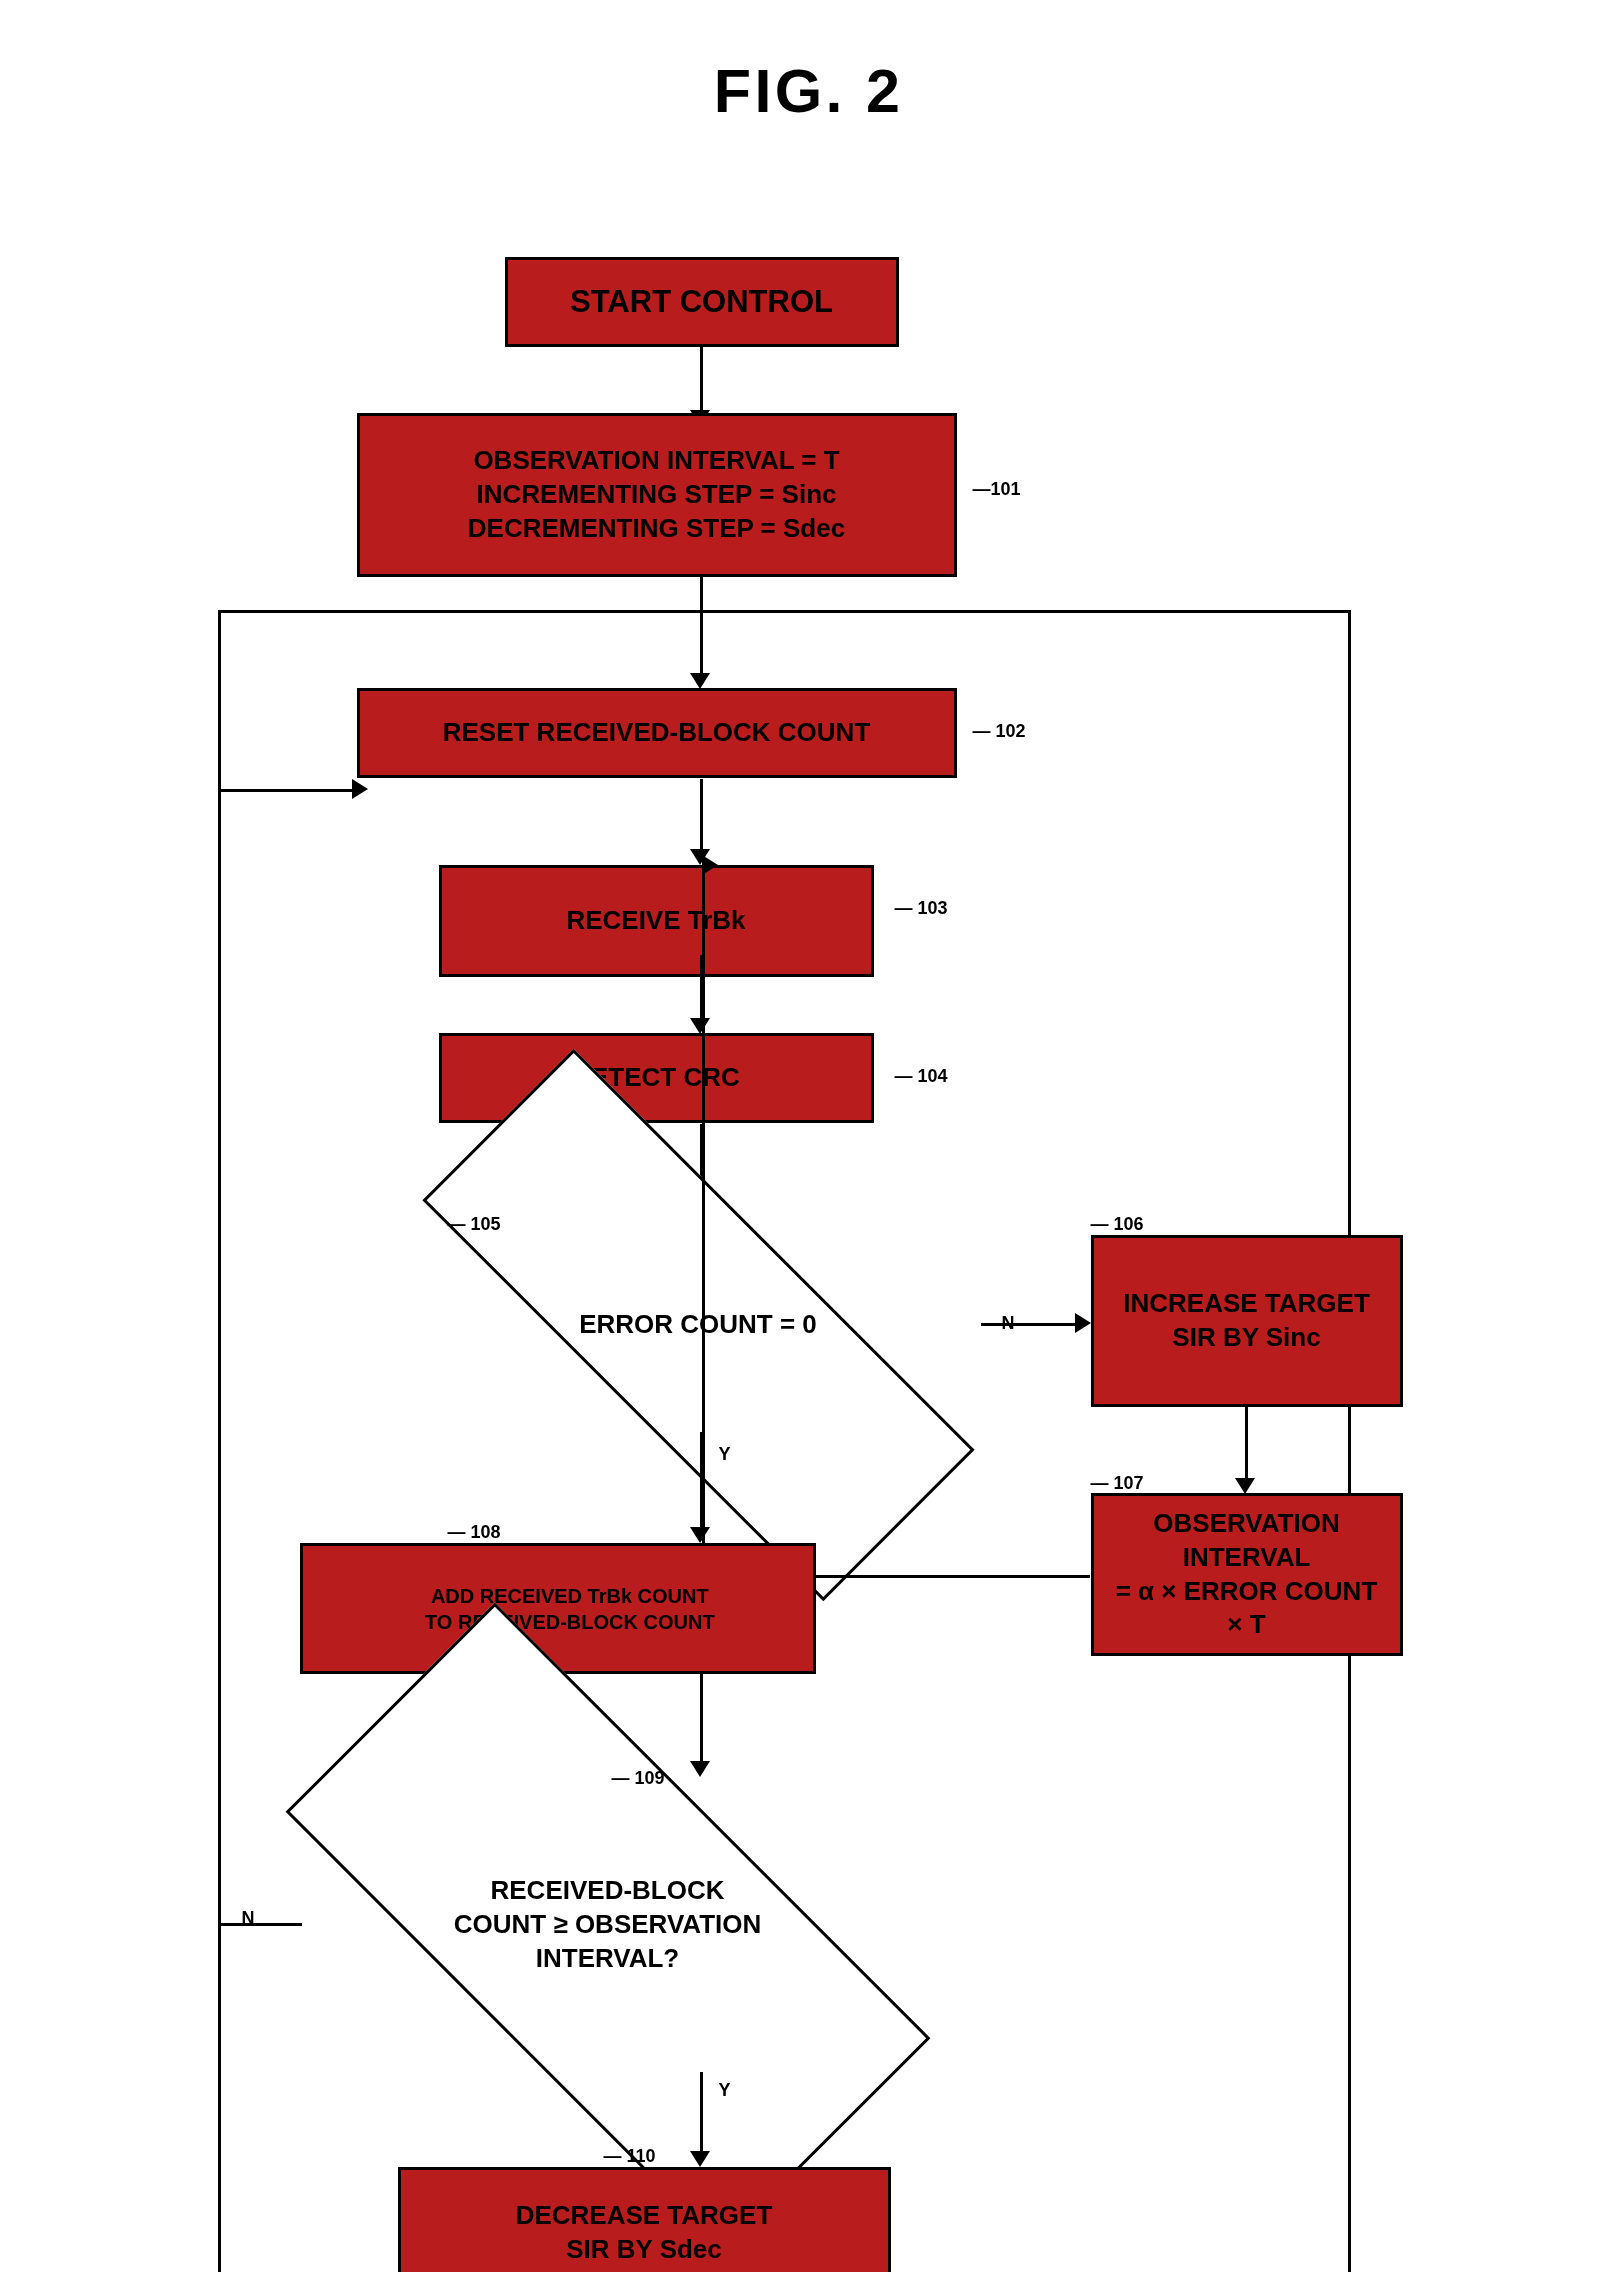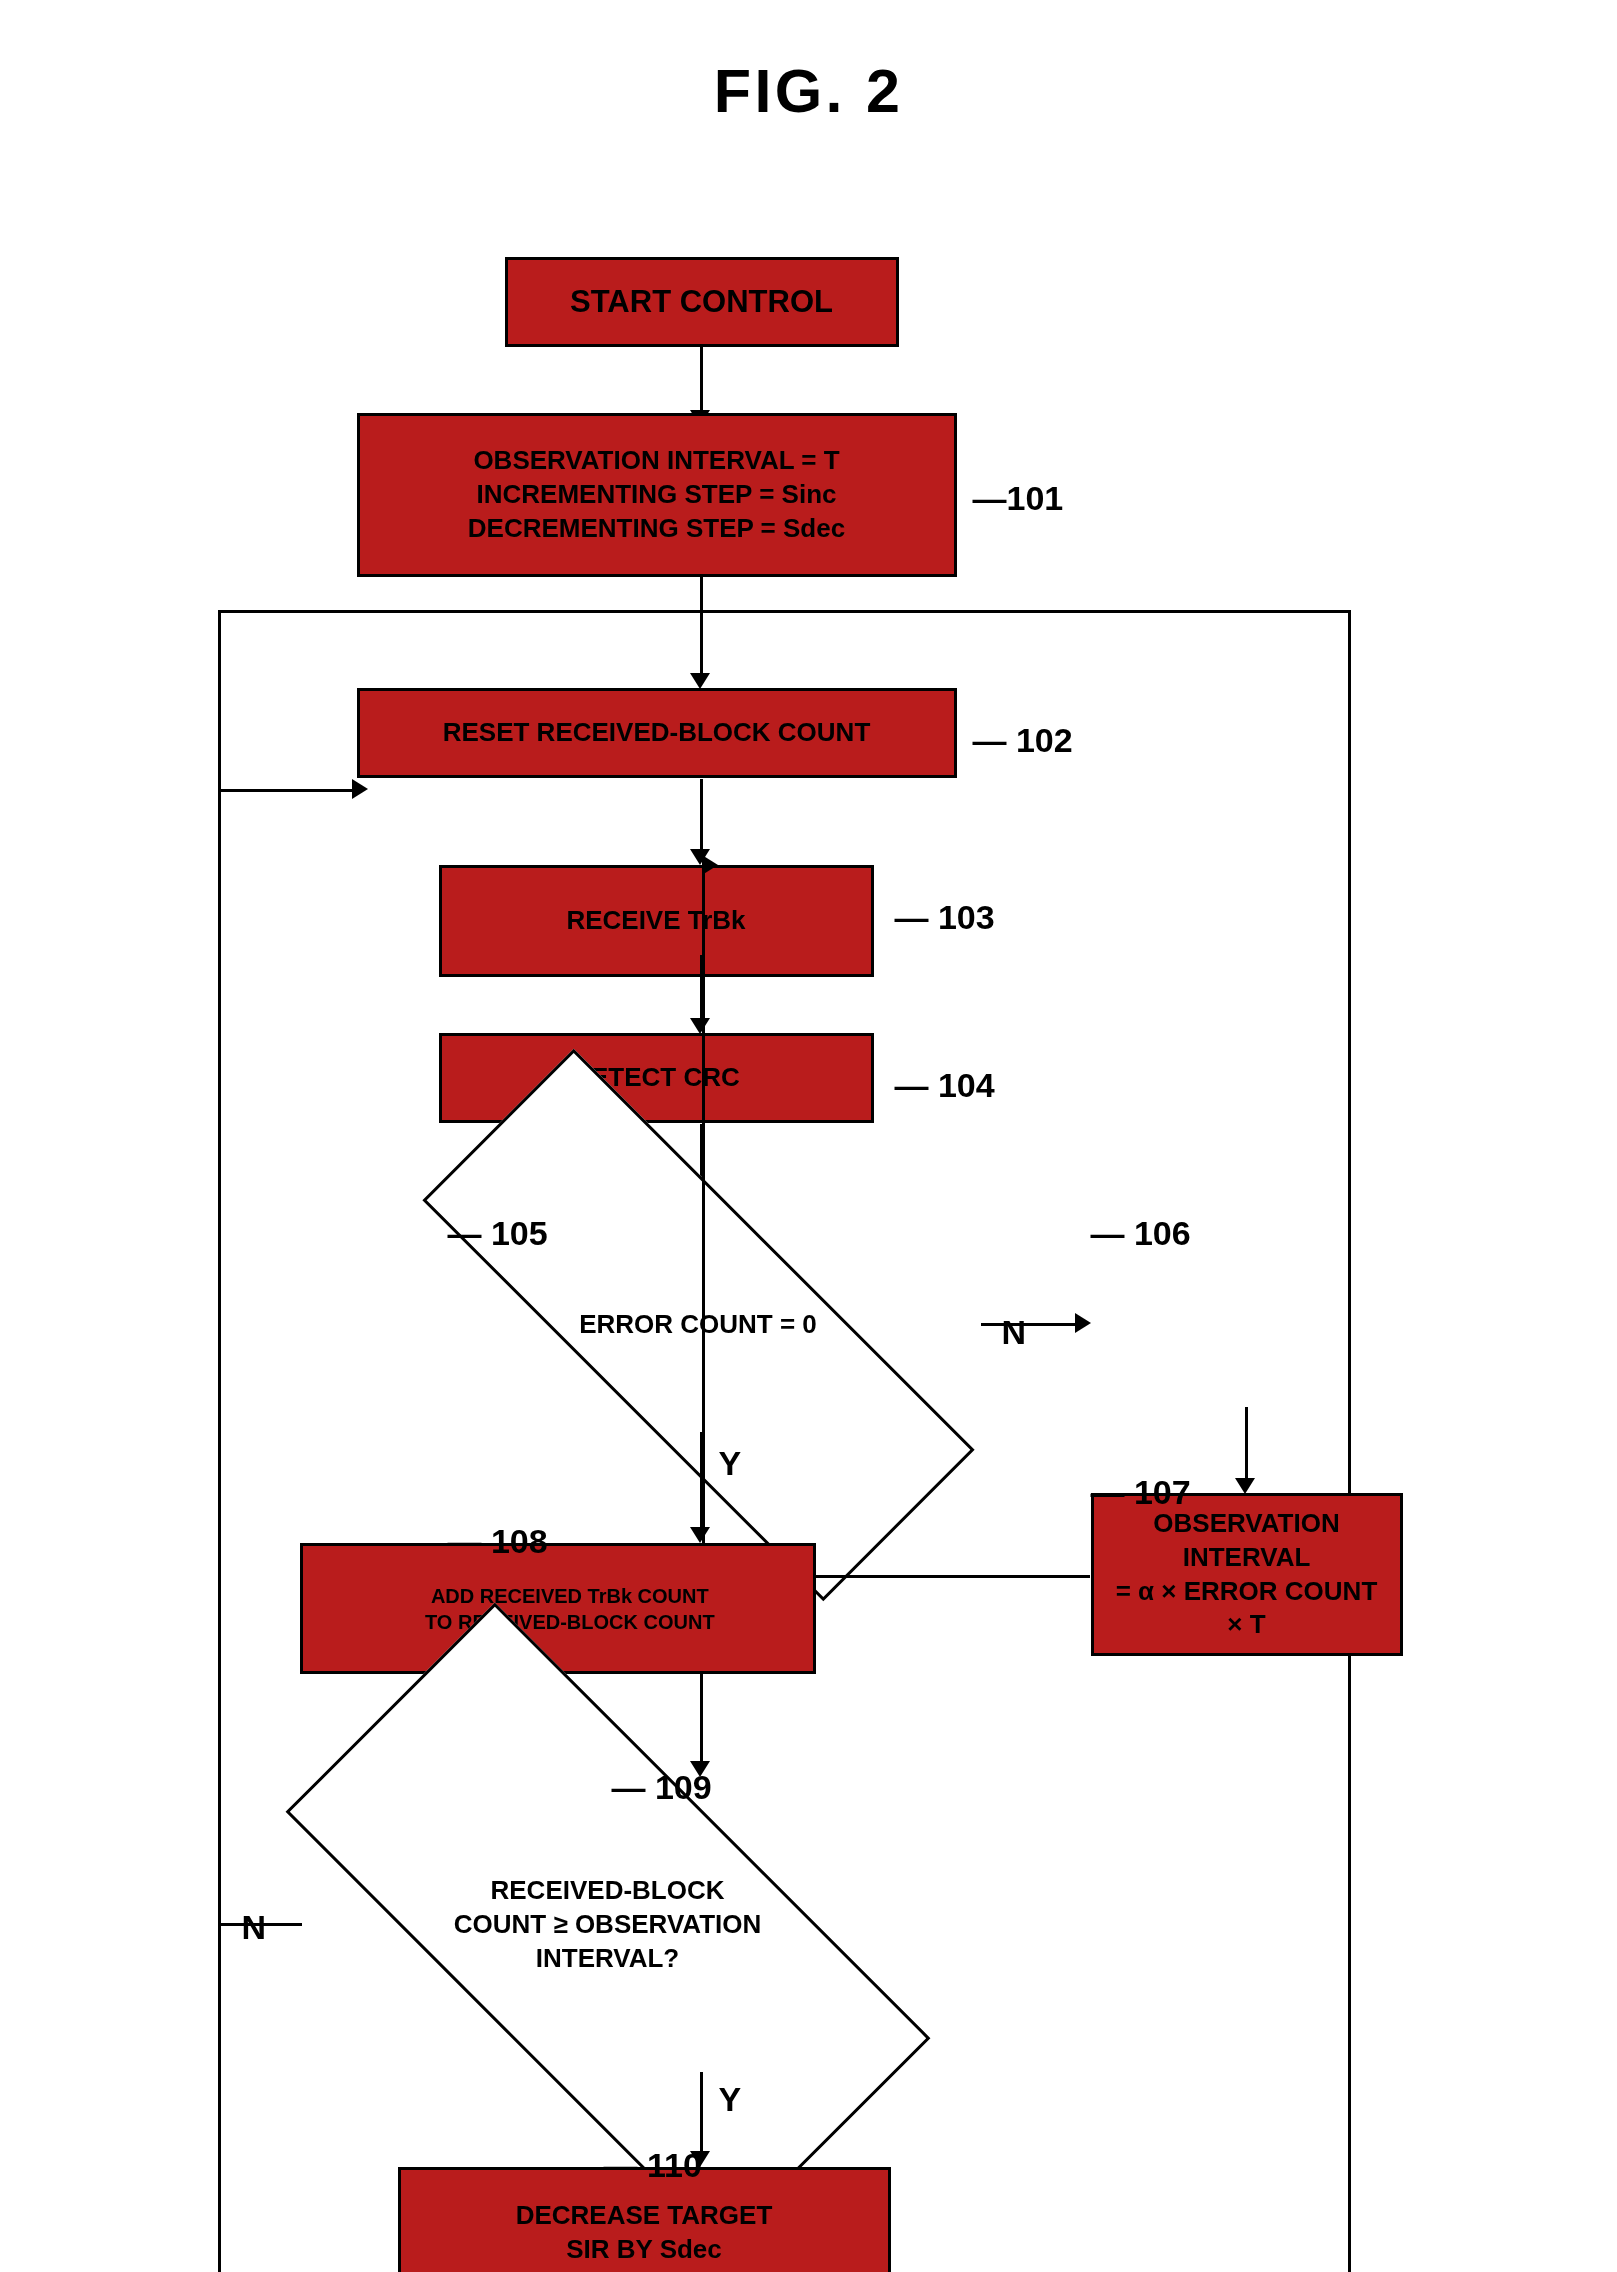--- a/index.html
+++ b/index.html
@@ -105,21 +105,21 @@
       position: absolute;
       width: 0;
       height: 0;
       border-top: 10px solid transparent;
       border-bottom: 10px solid transparent;
       border-left: 16.4px solid #000;
     }
 
     .label-text {
       position: absolute;
-      font-size: 34px;
+      font-size: 18px;
       font-weight: bold;
     }
 
     
     .outer-border {
       position: absolute;
       border: 3.3px solid #000;
       background: transparent;
     }
   </style>
@@ -201,20 +201,24 @@
       <span>Y</span>
     </div>
 
     <div class="label-text" style="left: 809px; top: 1138px;">
       <span>N</span>
     </div>
 
     <div class="arrow arrow-h" style="left: 788px; top: 1148px; width: 99px;"></div>
     <div class="arrowhead-right" style="left: 882px; top: 1138px;"></div>
 
+    <div class="fc-box" style="left: 898px; top: 1060px; width: 312px; height: 172px; font-size: 26px;">
+      <span style="white-space: pre-line;">INCREASE TARGET
+SIR BY Sinc</span>
+    </div>
 
     <div class="label-text" style="left: 898px; top: 1039px;">
       <span>— </span><span>106</span>
     </div>
 
     <div class="arrow arrow-v" style="left: 1052px; top: 1232px; height: 74px;"></div>
     <div class="arrowhead-down" style="left: 1042px; top: 1303px;"></div>
 
     <div class="fc-box" style="left: 898px; top: 1318px; width: 312px; height: 163px; font-size: 26px;">
       <span style="white-space: pre-line;">OBSERVATION INTERVAL

